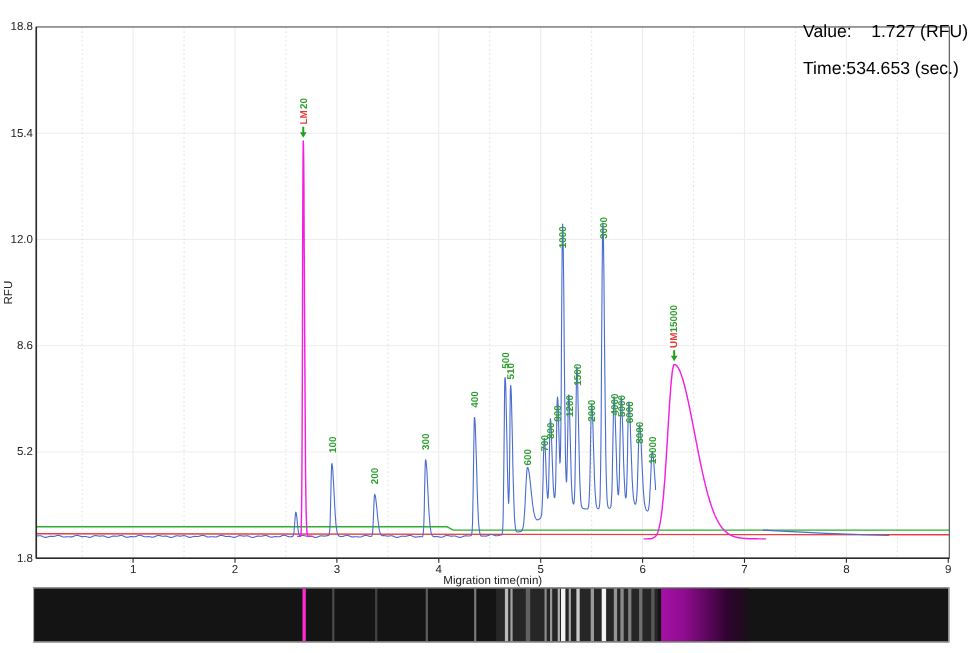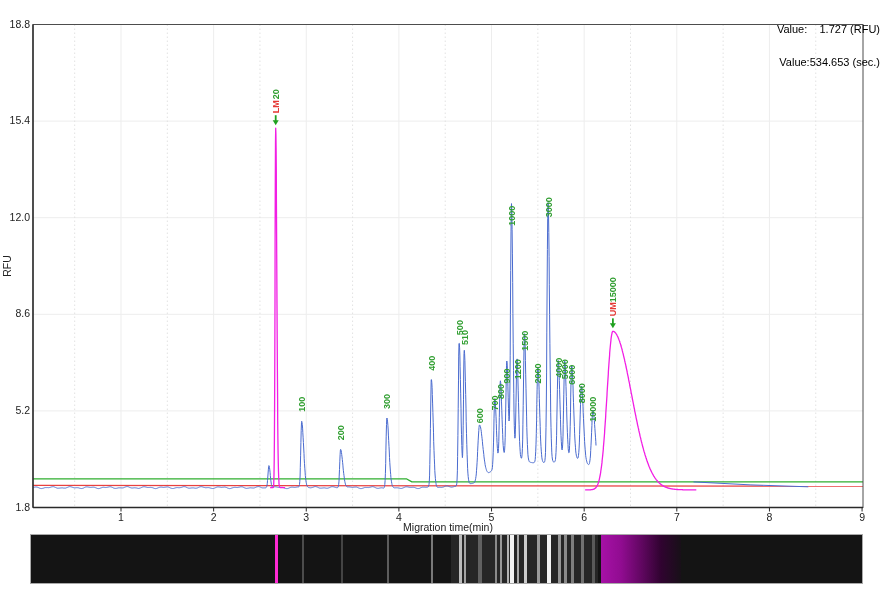--- a/index.html
+++ b/index.html
@@ -1,18 +1,18 @@
 <!DOCTYPE html>
 <html><head>
 <meta charset="utf-8">
 <style>
   html,body{margin:0;padding:0;background:#ffffff;}
   #app{position:relative;width:886px;height:594px;background:#fff;overflow:hidden;
        font-family:"Liberation Sans",sans-serif;}
-  #readout{position:absolute;top:2px;right:6px;text-align:right;font-size:11px;
+  #readout{position:absolute;top:2px;right:6px;text-align:left;font-size:16px;
            line-height:11px;color:#000;white-space:pre;}
   #readout div{white-space:pre;}
   #chart{position:absolute;left:0;top:0;}
   #gel{position:absolute;left:30px;top:534px;width:831px;height:48px;background:#141414;
        border:1px solid #a9a9a9;overflow:hidden;}
   .band{position:absolute;top:0;height:100%;}
 </style>
 </head>
 <body>
 <div id="app">
@@ -99,21 +99,21 @@
       <text transform="translate(584.8928571428572,403.3205882352941) rotate(-90)" text-anchor="start" font-size="9px" font-weight="bold" fill="#2f9e2f" font-family="&quot;Liberation Sans&quot;,sans-serif">8000</text>
       <text transform="translate(596.4720982142858,421.7882352941176) rotate(-90)" text-anchor="start" font-size="9px" font-weight="bold" fill="#2f9e2f" font-family="&quot;Liberation Sans&quot;,sans-serif">10000</text>
       <path d="M612.8883928571429,328.3470588235294 L609.8883928571429,323.3470588235294 L615.8883928571429,323.3470588235294 Z" fill="#1fa11f"></path>
       <line x1="612.8883928571429" y1="318.3470588235294" x2="612.8883928571429" y2="324.3470588235294" stroke="#1fa11f" stroke-width="1.8"></line>
       <text transform="translate(615.8883928571429,316.3470588235294) rotate(-90)" text-anchor="start" font-size="9px" font-weight="bold" fill="#e53935" font-family="&quot;Liberation Sans&quot;,sans-serif">UM</text>
       <text transform="translate(615.8883928571429,302.3470588235294) rotate(-90)" text-anchor="start" font-size="9px" font-weight="bold" fill="#2f9e2f" font-family="&quot;Liberation Sans&quot;,sans-serif">15000</text>
     </svg>
 
   <div id="readout">
     <div>Value:    1.727 (RFU)</div>
-    <div>Value:534.653 (sec.)</div>
+    <div>Time:534.653 (sec.)</div>
   </div>
 
   <div id="gel">
       <div class="band" style="left: 419.853px; width: 147.288px; background: rgb(138, 138, 138); opacity: 0.16;"></div>
       <div class="band" style="left: 569.92px; width: 79.6652px; background: linear-gradient(to right, rgb(166, 17, 166), rgb(145, 12, 145), rgb(98, 7, 98), rgb(48, 3, 48), rgb(24, 16, 24)); filter: blur(0.5px);"></div>
       <div class="band" style="left: 244.201px; width: 3px; background: rgb(255, 42, 212); opacity: 1; filter: blur(0.6px);"></div>
       <div class="band" style="left: 270.638px; width: 2px; background: rgb(204, 204, 204); opacity: 0.3; filter: blur(0.6px);"></div>
       <div class="band" style="left: 309.545px; width: 2px; background: rgb(204, 204, 204); opacity: 0.26; filter: blur(0.6px);"></div>
       <div class="band" style="left: 355.862px; width: 2px; background: rgb(213, 213, 213); opacity: 0.38; filter: blur(0.6px);"></div>
       <div class="band" style="left: 400.326px; width: 2px; background: rgb(221, 221, 221); opacity: 0.5; filter: blur(0.6px);"></div>

